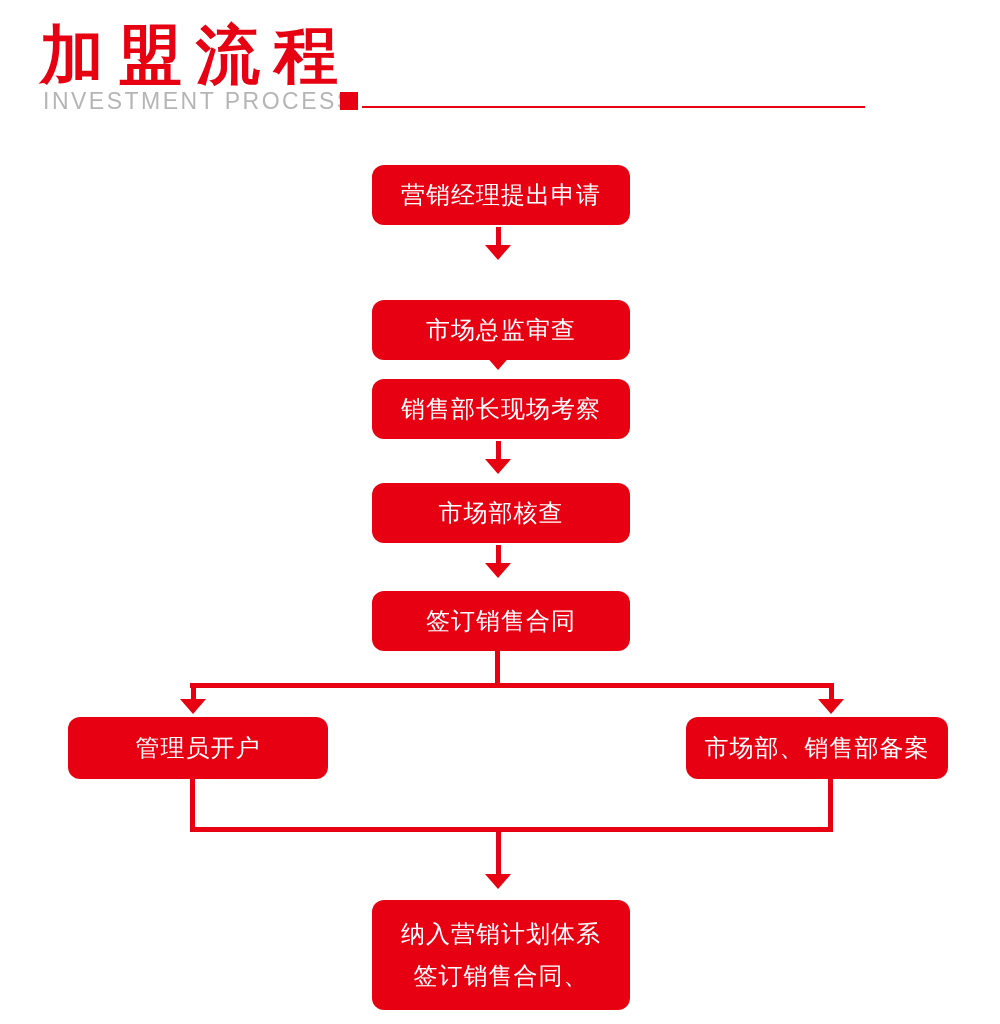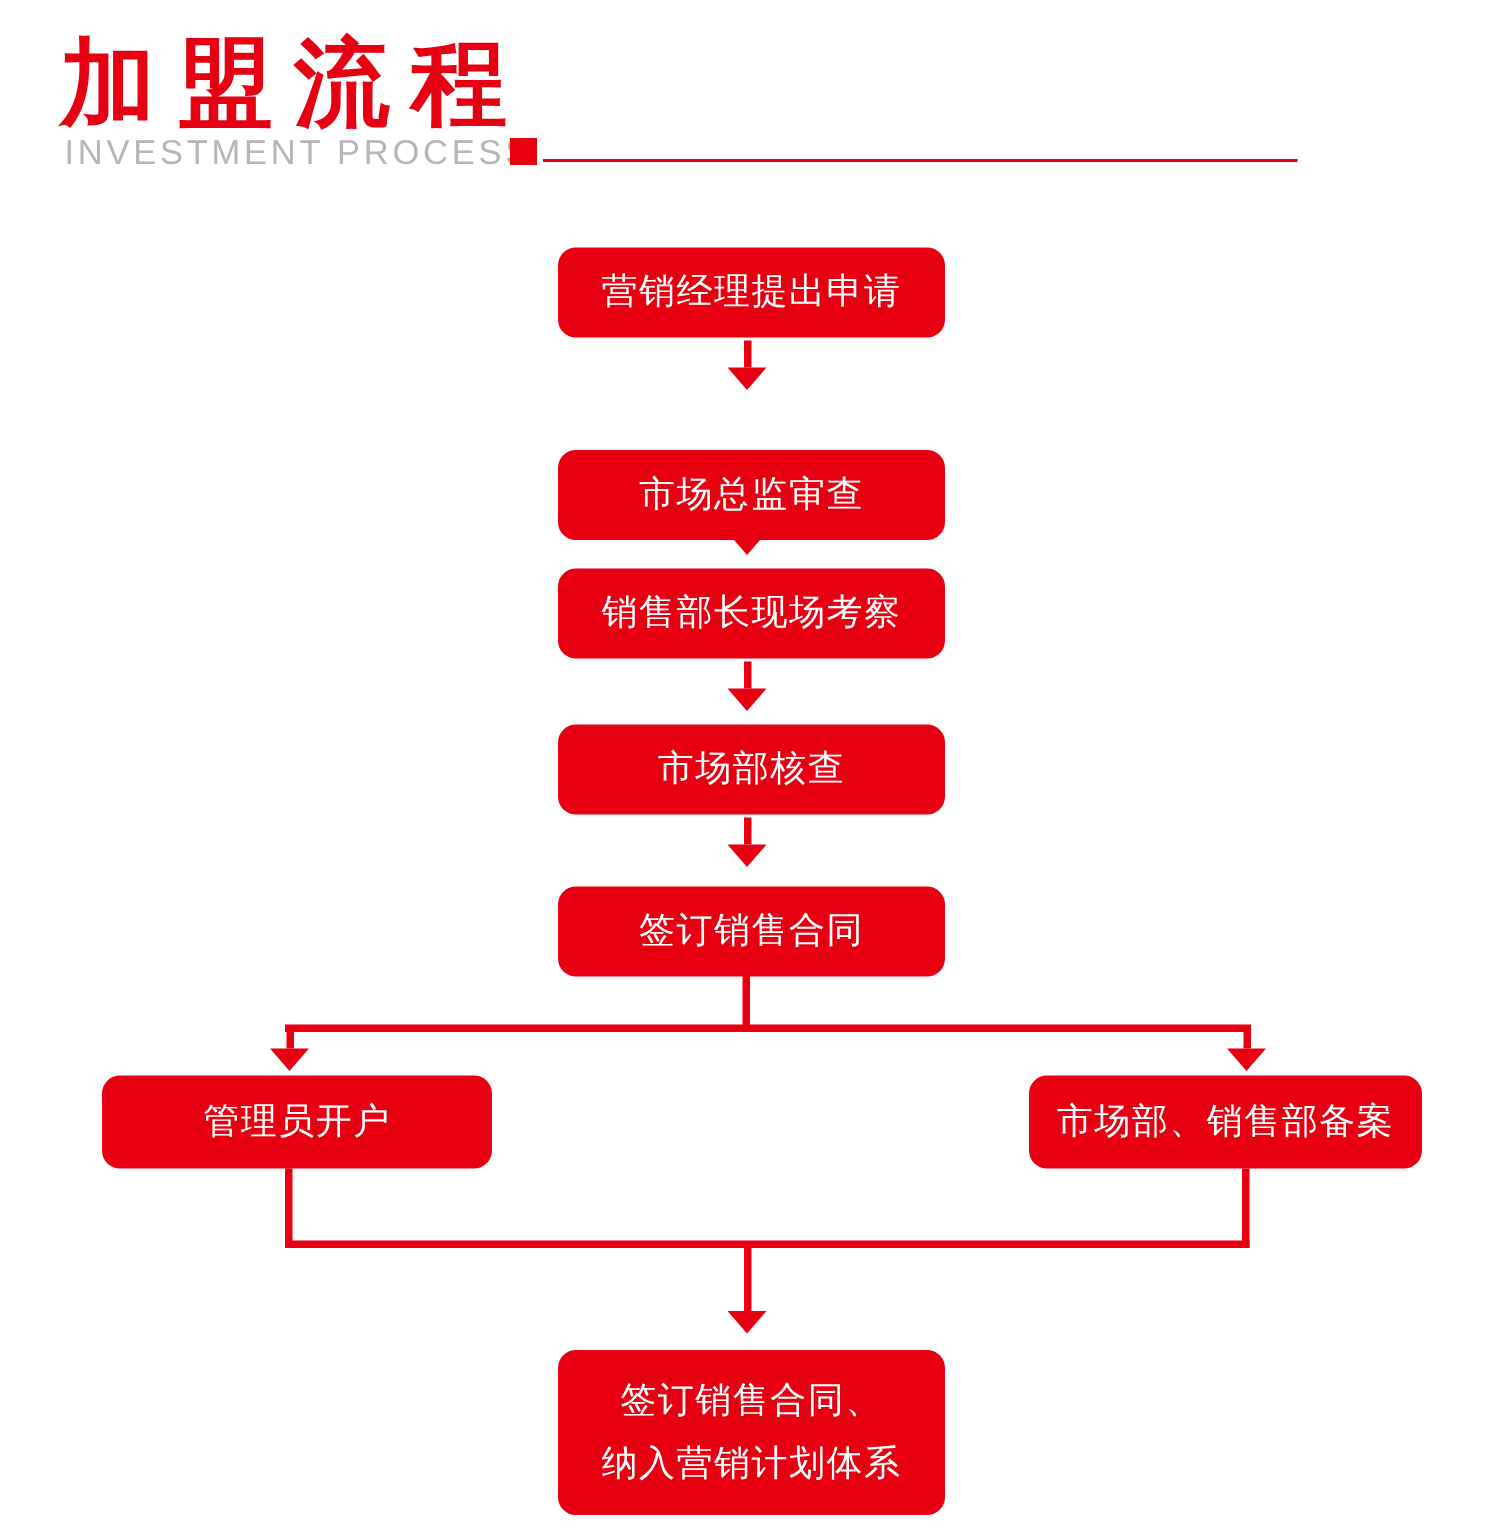--- a/index.html
+++ b/index.html
@@ -173,17 +173,17 @@
 
   <div class="connector c-left-drop"></div>
   <div class="connector c-right-drop"></div>
   <div class="connector c-merge-h"></div>
   <div class="arrow a-merge-center">
       <div class="stem"></div>
       <div class="head"></div>
     </div>
 
   <div class="node n-final">
+    <span>纳入营销计划体系</span>
     <span>签订销售合同、</span>
-    <span>纳入营销计划体系</span>
   </div>
 
 </div>
 
 </body></html>

